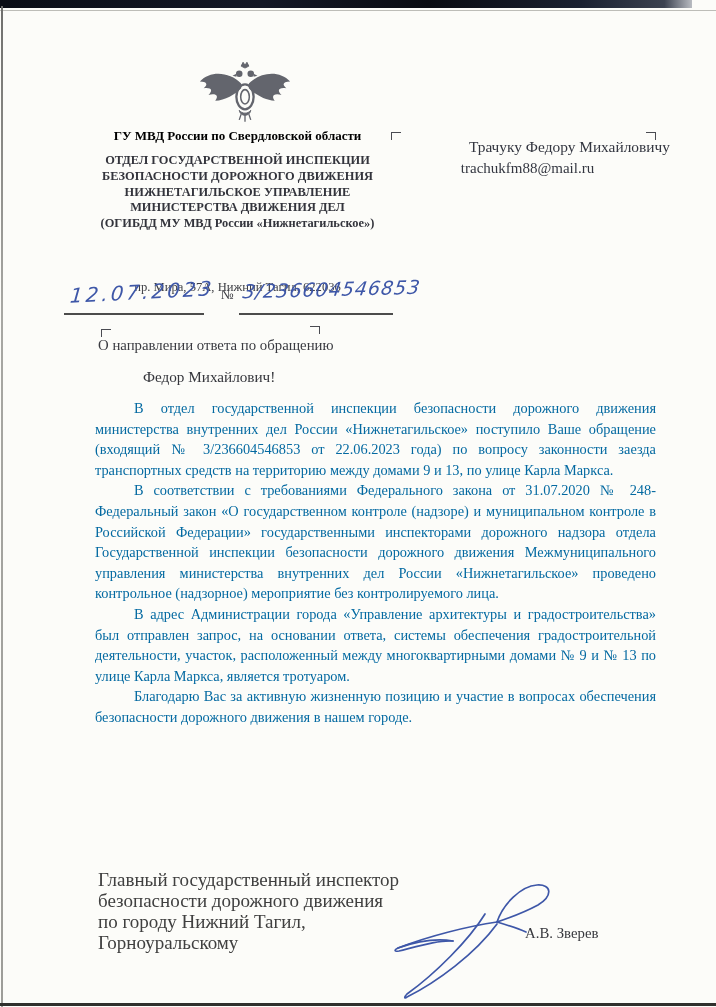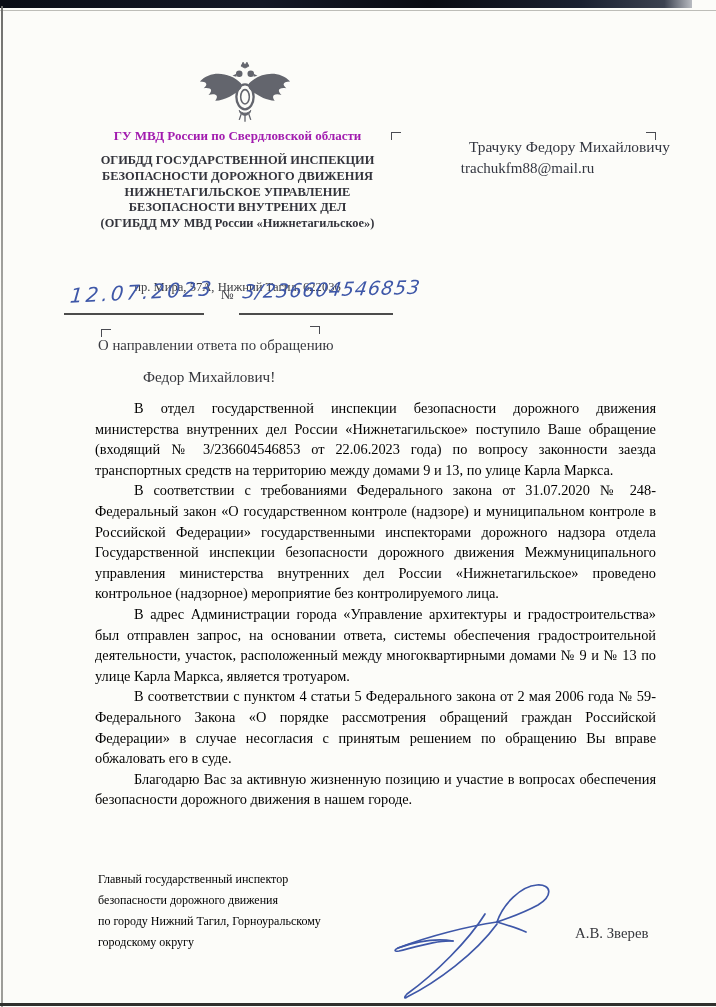--- a/index.html
+++ b/index.html
@@ -11,21 +11,21 @@
   }
   
   .scan-top-band{position:absolute;left:0;top:0;width:692px;height:8px;
     background:linear-gradient(90deg,#0b0e16 0%,#141826 38%,#0a0c12 62%,#1a2030 84%,#3c4250 96%,#b9bcc2 100%);}
   .scan-top-line{position:absolute;left:0;top:10px;width:716px;height:1px;background:#bdbdb8;}
   .scan-left-line{position:absolute;left:1px;top:6px;width:2px;height:1001px;background:linear-gradient(#6f6f6d,#a7a7a3 30%,#9d9d99);}
   .scan-bottom-line{position:absolute;left:0;top:1003px;width:716px;height:3px;background:#30302d;}
   
   .lh-col{position:absolute;left:55px;top:56px;width:365px;text-align:center;}
   .emblem{position:absolute;left:142px;top:4px;width:96px;height:66px;filter:blur(.3px);}
-  .parent-org{position:absolute;left:0;top:72px;width:100%;font-weight:bold;font-size:13px;color:#a21caf;}
+  .parent-org{position:absolute;left:0;top:72px;width:100%;font-weight:bold;font-size:13px;color:#000000;}
   .org-block{position:absolute;left:0;top:97px;width:100%;font-weight:bold;font-size:12.4px;line-height:15.8px;color:#33343c;}
   .org-sub{font-weight:bold;}
   .lh-address{position:absolute;left:0;top:196px;width:100%;font-size:12.6px;color:#3f4046;margin-top:28px;}
   
   .ref-line{position:absolute;left:0;top:278px;width:480px;height:42px;}
   .hw{font-family:"DejaVu Sans",sans-serif;font-style:italic;color:#3e57a8;}
   .hw-date{position:absolute;left:70px;top:2px;font-size:20px;letter-spacing:3px;transform:rotate(-3deg) skewX(-8deg);}
   .ref-underline-1{position:absolute;left:64px;top:35px;width:140px;height:2px;background:#4c4c4c;}
   .ref-no{position:absolute;left:221px;top:9px;font-size:13.5px;color:#3c3d43;}
   .ref-underline-2{position:absolute;left:239px;top:35px;width:154px;height:2px;background:#4c4c4c;}
@@ -35,25 +35,25 @@
   .addr-name{position:absolute;left:0;top:10px;width:100%;text-align:right;}
   .addr-email{position:absolute;left:0;top:32px;width:100%;font-size:15px;}
   .corner{position:absolute;width:9px;height:7px;border-color:#4a4b52;}
   .corner-tl{border-top:1.6px solid #4a4b52;border-left:1.6px solid #4a4b52;}
   .corner-tr{border-top:1.6px solid #4a4b52;border-right:1.6px solid #4a4b52;}
   
   .subject-wrap{position:absolute;left:98px;top:326px;width:260px;}
   .subject-text{position:absolute;left:0;top:11px;width:300px;font-size:14.8px;color:#3a3b41;white-space:nowrap;}
   
   .salutation{position:absolute;left:95px;top:368px;width:562px;padding-left:48px;box-sizing:border-box;text-align:left;font-size:15.2px;color:#35363c;}
-  .body-text{position:absolute;left:95px;top:398px;width:561px;font-size:14.35px;line-height:20.6px;text-align:justify;color:#000000;}
+  .body-text{position:absolute;left:95px;top:398px;width:561px;font-size:14.35px;line-height:20.6px;text-align:justify;color:#0369a1;}
   .body-text p{margin:0;text-indent:39px;}
   
-  .sig-block{position:absolute;left:98px;top:869px;width:340px;font-size:12px;line-height:21px;color:#000000;}
-  .sig-name{position:absolute;left:575px;top:925px;font-size:14.8px;color:#37383e;}
+  .sig-block{position:absolute;left:98px;top:869px;width:340px;font-size:19px;line-height:21px;color:#404040;}
+  .sig-name{position:absolute;left:525px;top:925px;font-size:14.8px;color:#37383e;}
   .sig-svg{position:absolute;left:385px;top:878px;width:175px;height:125px;}
 </style>
 </head>
 <body>
 
 <div class="page">
 
   <div class="scan-top-band"></div>
   <div class="scan-top-line"></div>
   <div class="scan-left-line"></div>
@@ -76,24 +76,24 @@
 
         <ellipse cx="50" cy="38" rx="9" ry="13" fill="none" stroke-width="2.4"></ellipse>
         <ellipse cx="50" cy="38" rx="4.5" ry="7.5" fill="none" stroke-width="1.6"></ellipse>
 
         <path d="M44,52 C45,59 55,59 56,52 C53,56 47,56 44,52 Z" stroke-width="1"></path>
         <path d="M46,56 L44,62 M50,57 L50,64 M54,56 L56,62" fill="none" stroke-width="1.4"></path>
       </g>
     </svg>
     <div class="parent-org">ГУ МВД России по Свердловской области</div>
     <div class="org-block">
-      <div class="org-sub">ОГИБДД ГОСУДАРСТВЕННОЙ ИНСПЕКЦИИ</div>
+      <div class="org-sub">ОТДЕЛ ГОСУДАРСТВЕННОЙ ИНСПЕКЦИИ</div>
       <div class="org-sub">БЕЗОПАСНОСТИ ДОРОЖНОГО ДВИЖЕНИЯ</div>
       <div class="org-sub">НИЖНЕТАГИЛЬСКОЕ УПРАВЛЕНИЕ</div>
-      <div class="org-sub">БЕЗОПАСНОСТИ ВНУТРЕНИХ ДЕЛ</div>
+      <div class="org-sub">МИНИСТЕРСТВА ДВИЖЕНИЯ ДЕЛ</div>
       <div class="org-sub">(ОГИБДД МУ МВД России «Нижнетагильское»)</div>
     </div>
     <div class="lh-address">пр. Мира, 57А, Нижний Тагил, 622036</div>
   </div>
 
   <div class="ref-line">
     <span class="hw hw-date">12.07.2023</span>
     <span class="ref-underline-1"></span>
     <span class="ref-no">№</span>
     <span class="ref-underline-2"></span>
@@ -112,29 +112,27 @@
     <span class="corner corner-tr" style="left:212px;top:0px;"></span>
     <div class="subject-text">О направлении ответа по обращению</div>
   </div>
 
   <div class="salutation">Федор Михайлович!</div>
 
   <div class="body-text">
     <p>В отдел государственной инспекции безопасности дорожного движения министерства внутренних дел России «Нижнетагильское» поступило Ваше обращение (входящий № 3/236604546853 от 22.06.2023 года) по вопросу законности заезда транспортных средств  на территорию между домами 9 и 13, по улице Карла Маркса.</p>
     <p>В соответствии с требованиями Федерального закона от 31.07.2020  № 248-Федеральный закон «О государственном контроле (надзоре) и муниципальном контроле в Российской Федерации» государственными инспекторами дорожного надзора отдела Государственной инспекции безопасности дорожного движения Межмуниципального управления министерства внутренних дел России «Нижнетагильское»  проведено контрольное (надзорное) мероприятие без контролируемого лица.</p>
     <p>В адрес Администрации города «Управление архитектуры и градостроительства» был отправлен запрос, на основании ответа, системы обеспечения градостроительной деятельности, участок, расположенный между многоквартирными домами № 9 и № 13 по улице Карла Маркса, является тротуаром.</p>
-    <p>В соответствии с пунктом 4 статьи 5 Федерального закона от 2 мая 2006 года № 59-Федерального Закона «О порядке рассмотрения обращений граждан Российской Федерации» в случае несогласия с принятым решением по обращению Вы вправе обжаловать его в суде.</p>
     <p>Благодарю Вас за активную жизненную позицию и участие в вопросах обеспечения безопасности дорожного движения в нашем городе.</p>
   </div>
 
   <div class="sig-block">
     <div>Главный государственный инспектор</div>
     <div>безопасности дорожного движения</div>
     <div>по городу Нижний Тагил, Горноуральскому</div>
-    <div>городскому округу</div>
   </div>
 
   <svg class="sig-svg" viewBox="0 0 175 125">
     <g fill="none" stroke="#3e57a8" stroke-width="1.7" stroke-linecap="round">
 
       <path d="M112,44 C118,26 136,8 152,7 C167,6 168,18 153,27 C140,34 124,40 112,44"></path>
 
       <path d="M112,44 C84,48 44,58 13,70 C9,72 9,74 14,73 C34,68 54,62 68,63"></path>
       <path d="M13,70 C30,64 50,60 68,63"></path>
 

